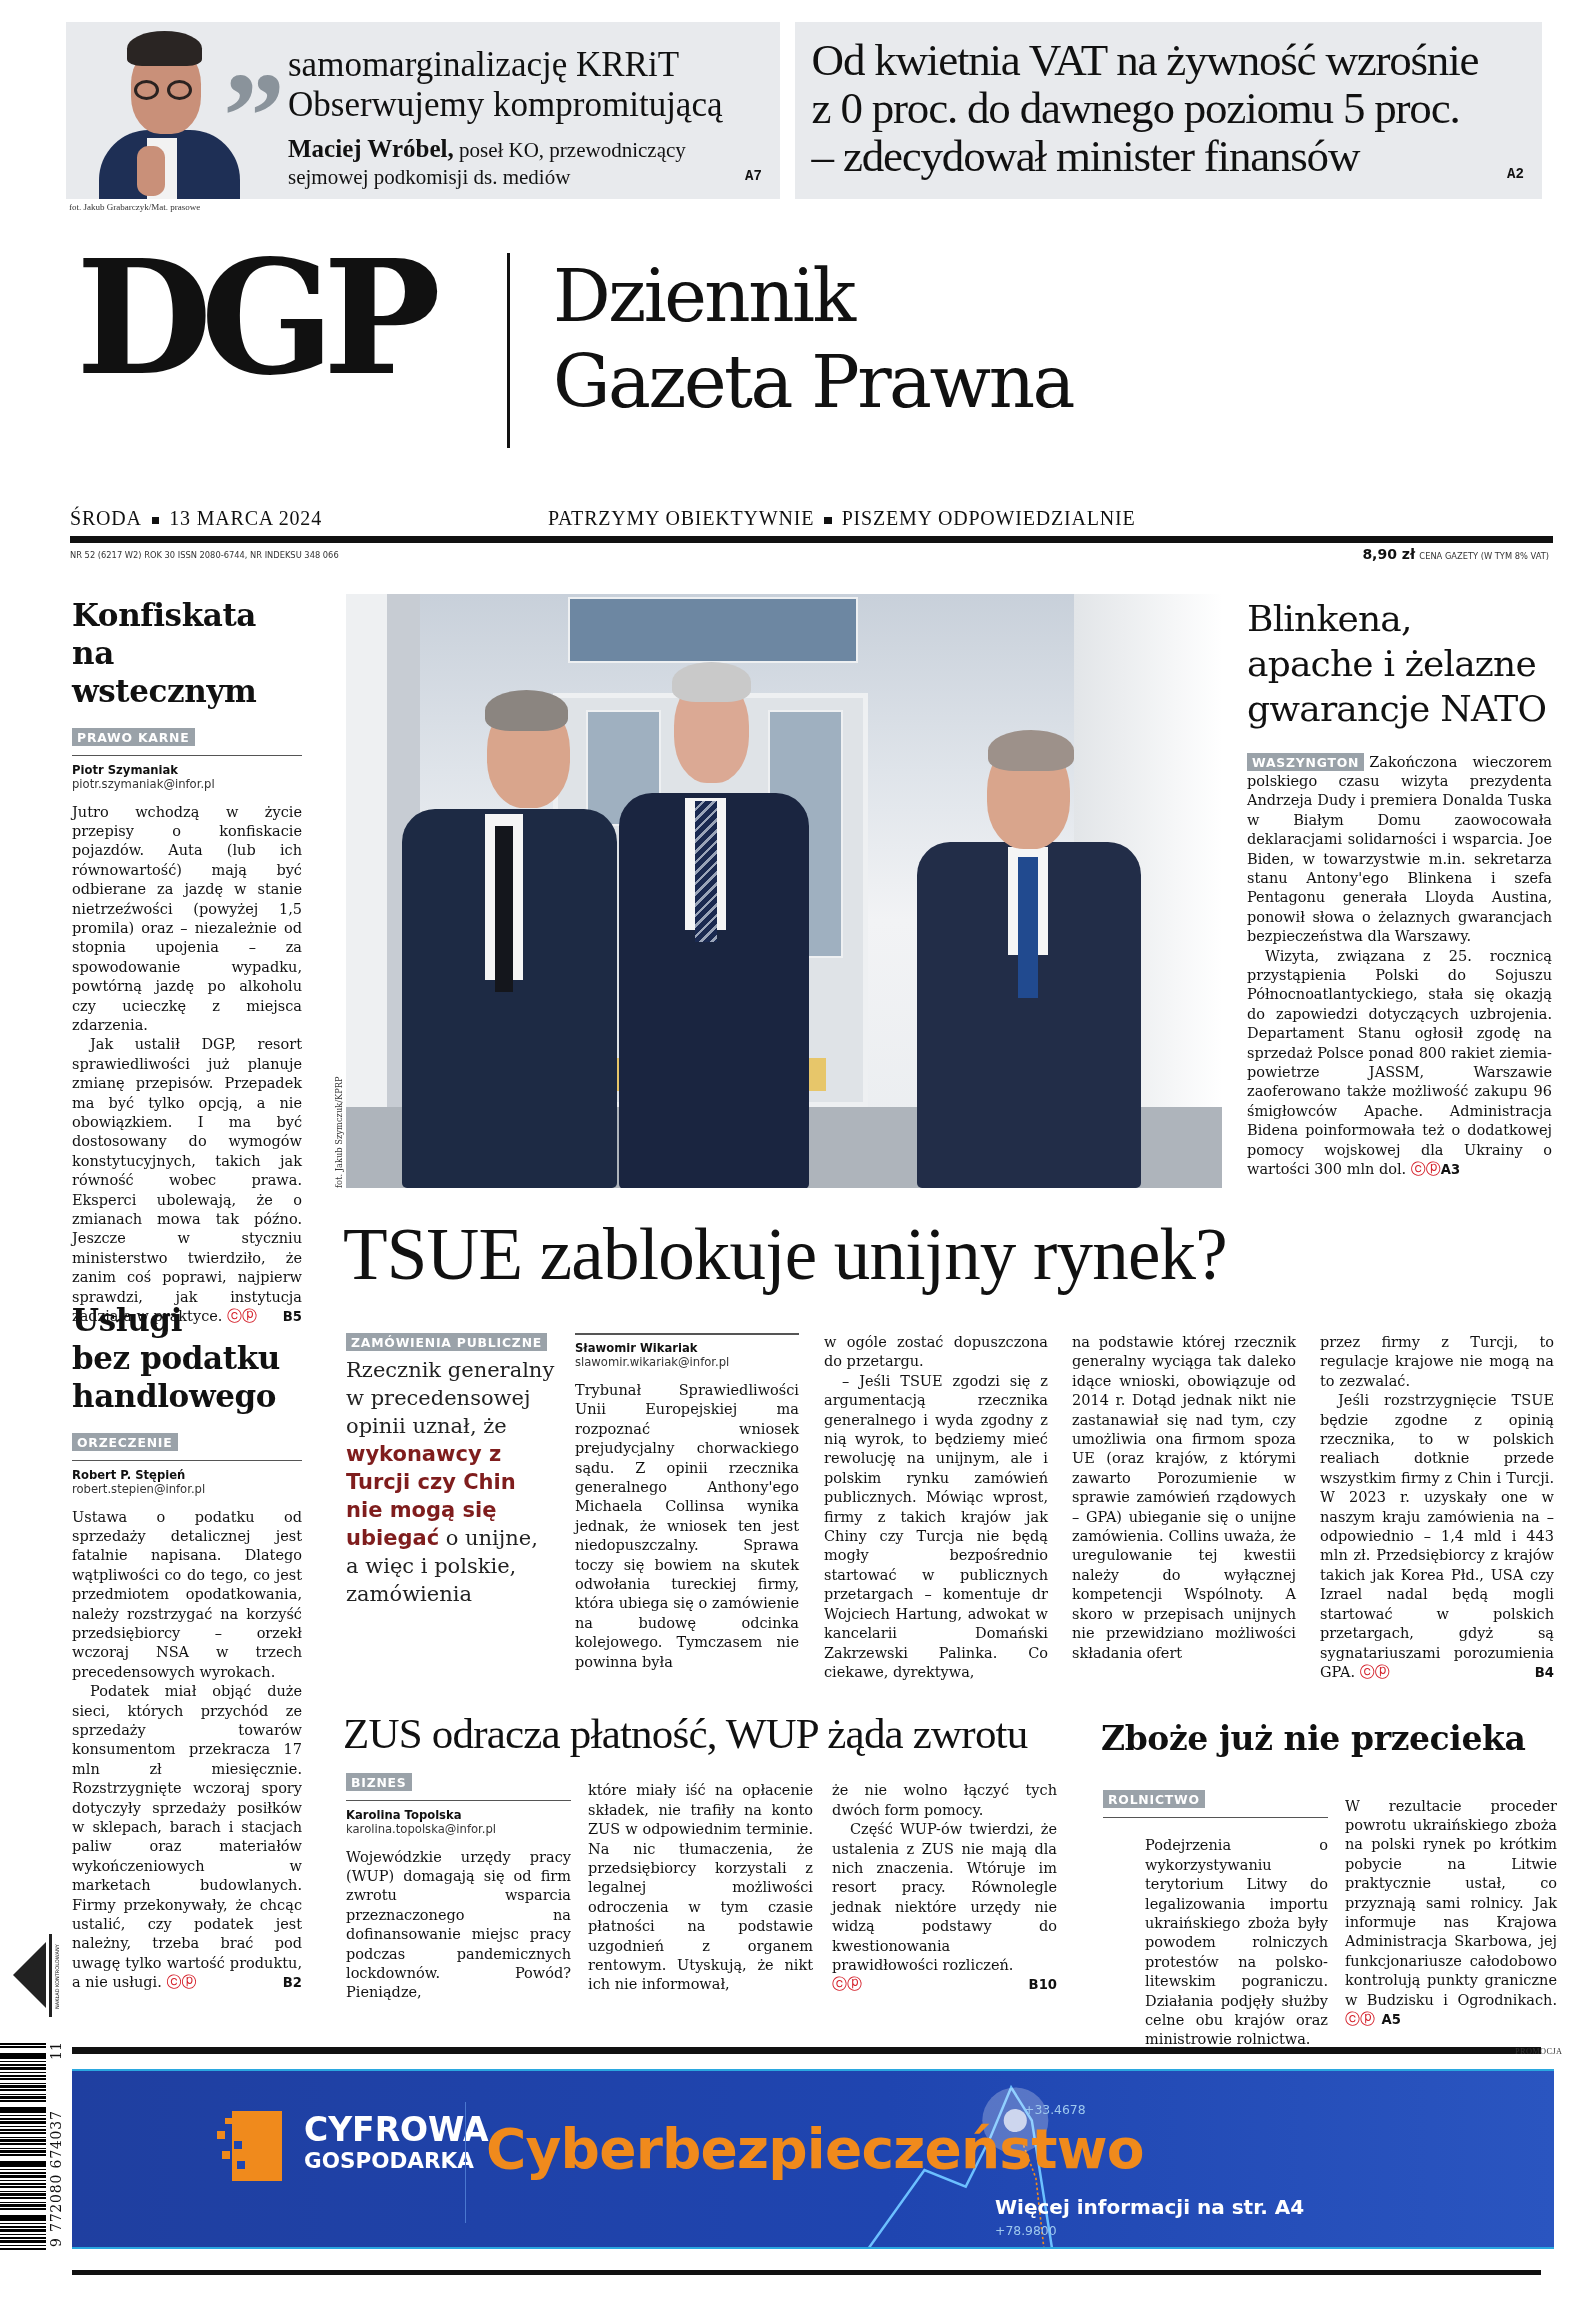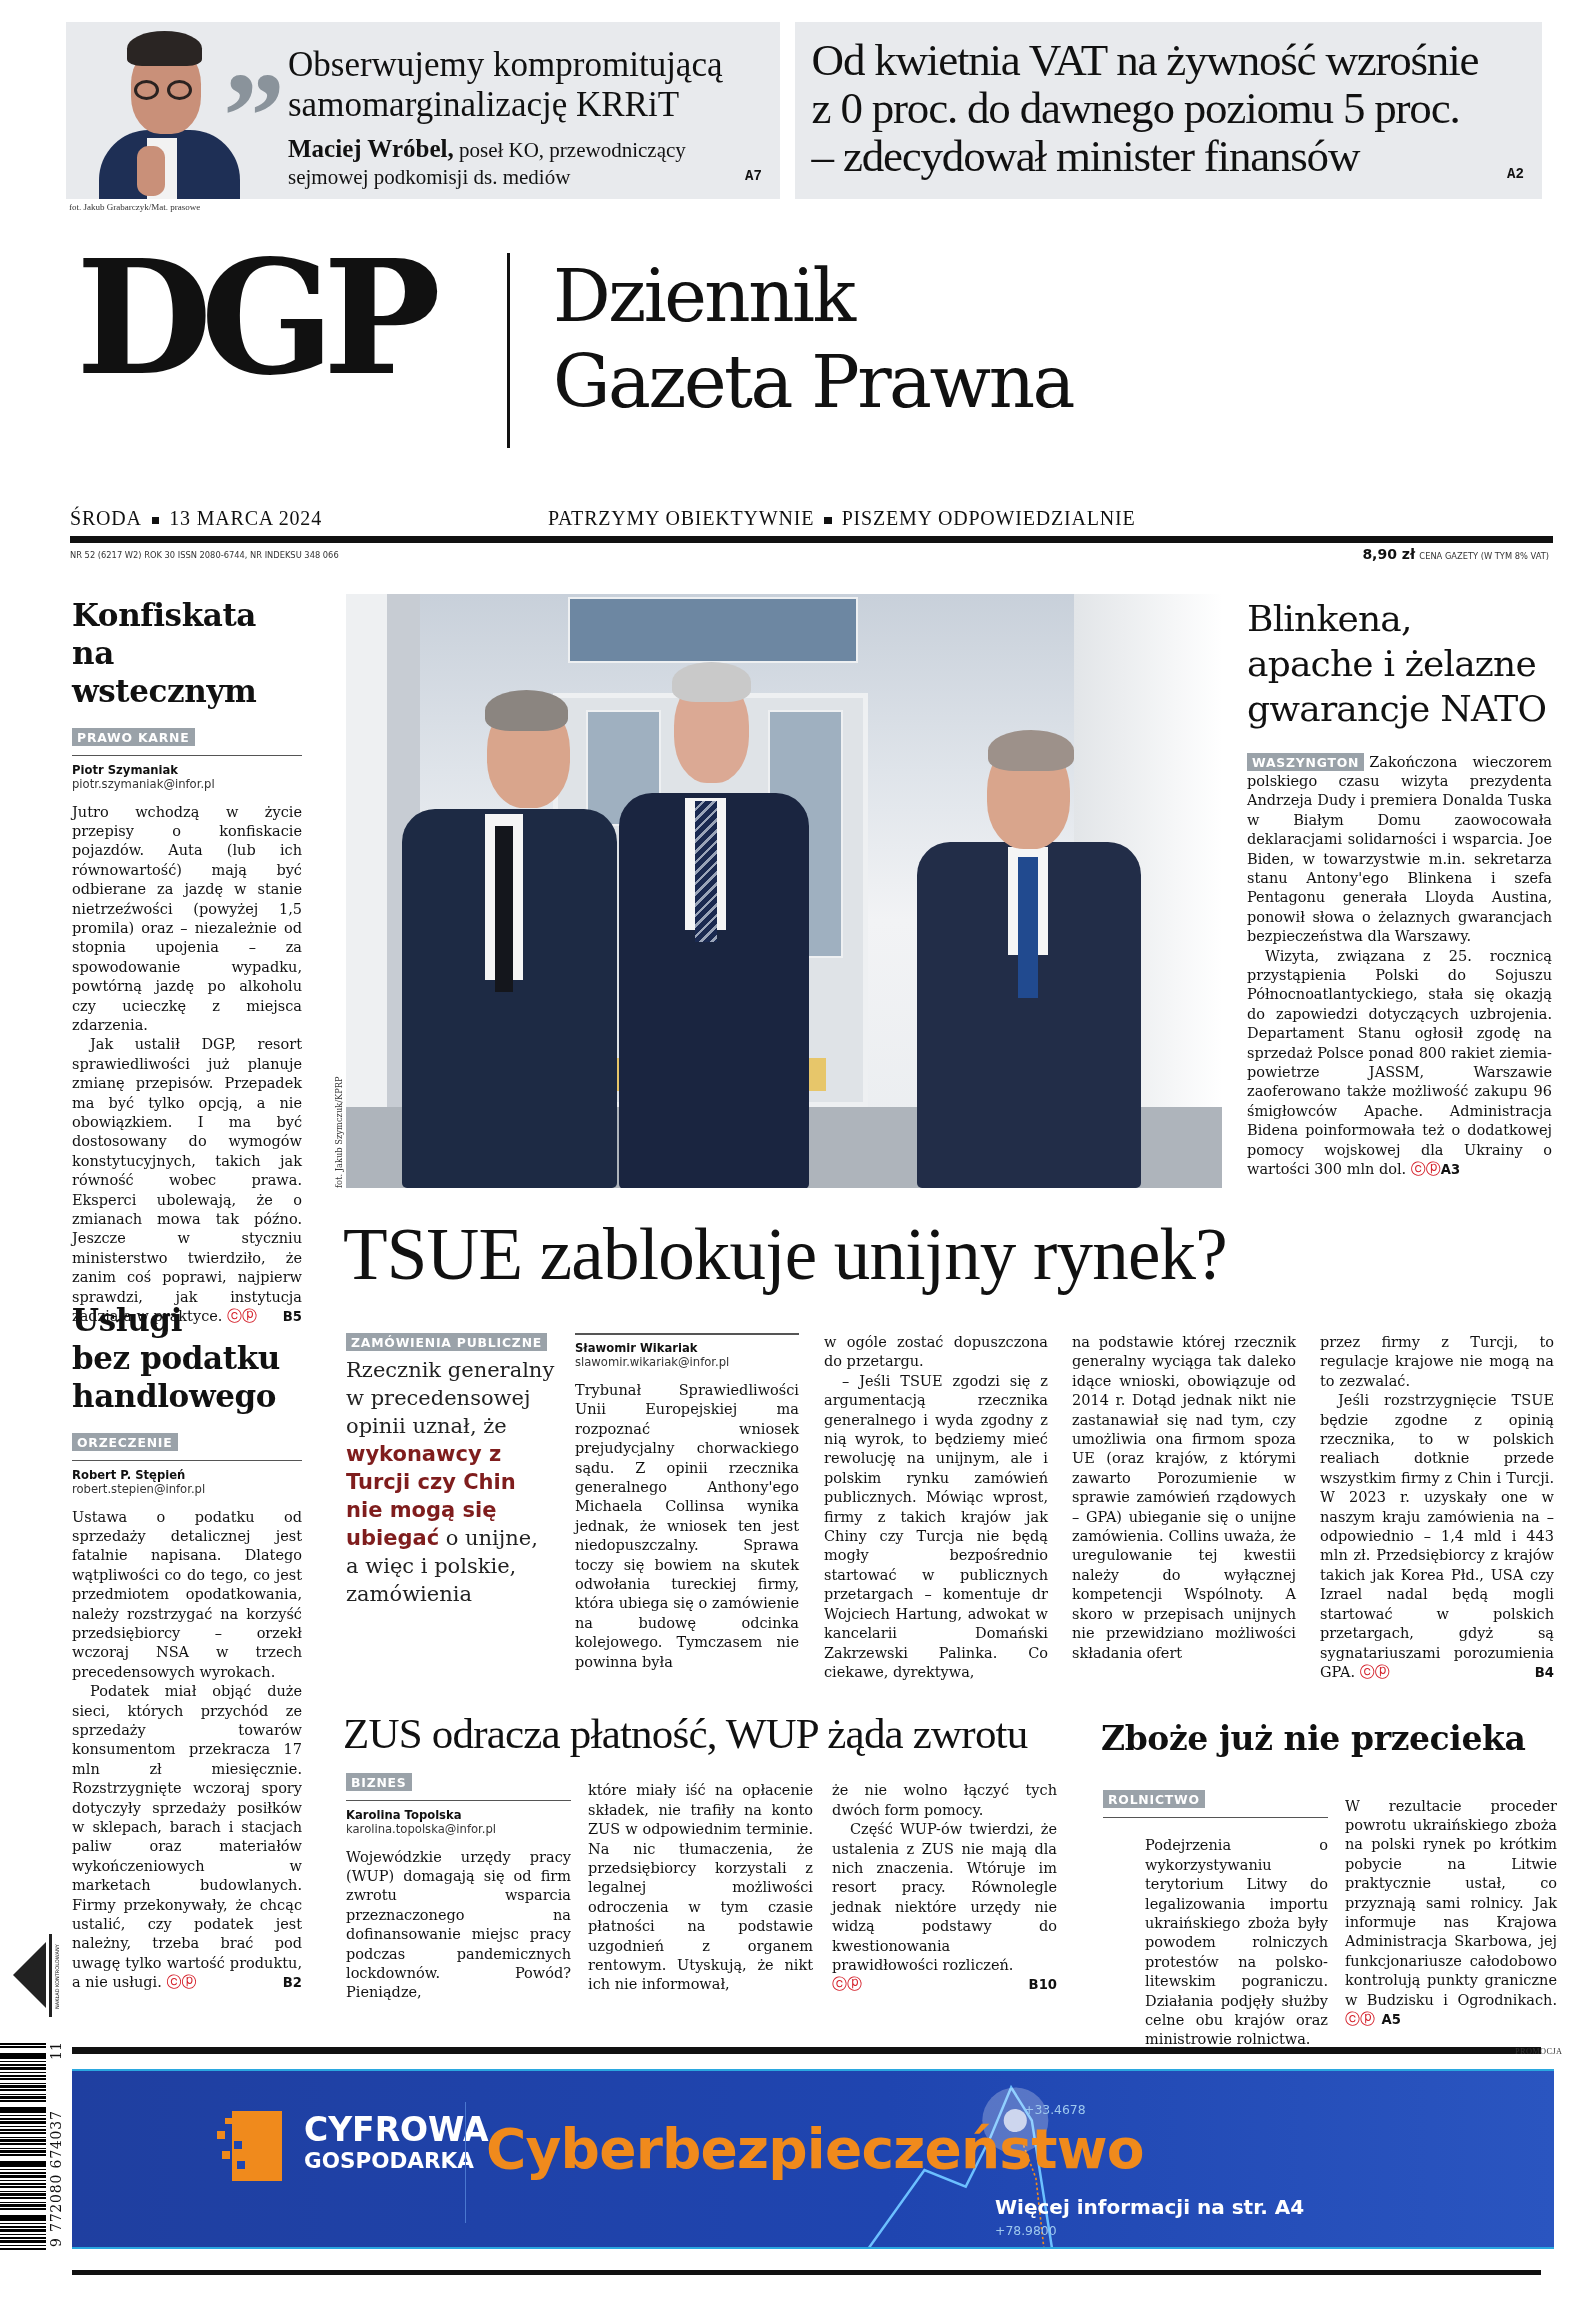--- a/index.html
+++ b/index.html
@@ -75,22 +75,22 @@
     <div class="abs" style="left:33px; top:108px; width:141px; height:91px; background:#1e2f55; border-radius:50px 50px 0 0;"></div>
     <div class="abs" style="left:81px; top:116px; width:30px; height:66px; background:#f2f2f2;"></div>
     <div class="abs" style="left:65px; top:23px; width:70px; height:89px; background:#c99079; border-radius:44% 44% 42% 42%;"></div>
     <div class="abs" style="left:61px; top:8.3px; width:75px; height:35px; background:#2a2523; border-radius:50% 50% 20% 20%;"></div>
     <div class="abs" style="left:68px; top:58px; width:25px; height:20px; border:3.3px solid #2a2220; border-radius:50%;"></div>
     <div class="abs" style="left:101px; top:58px; width:25px; height:20px; border:3.3px solid #2a2220; border-radius:50%;"></div>
     <div class="abs" style="left:71px; top:124px; width:28px; height:50px; background:#c99079; border-radius:11.6px;"></div>
   </div>
   <div class="abs quote-mark" style="left:157px; top:33px;">”</div>
   <div class="abs teaser-quote" style="left:222px; top:23px; width:497px;">
+    <div>samomarginalizację KRRiT</div>
     <div>Obserwujemy kompromitującą</div>
-    <div>samomarginalizację KRRiT</div>
   </div>
   <div class="abs teaser-author" style="left:222px; top:114px; width:464px;">
     <div><b>Maciej Wróbel,</b><span> poseł KO, przewodniczący</span></div>
     <div>sejmowej podkomisji ds. mediów</div>
   </div>
   <div class="abs page-ref" style="left:679px; top:146px;">A7</div>
 </div>
 <div class="abs photo-credit-small" style="left:69px; top:202px;">fot. Jakub Grabarczyk/Mat. prasowe</div>
 
 <div class="abs" style="left:795px; top:38px; width:0.8px; height:141px; border-left:0.8px dotted #aaa;"></div>

